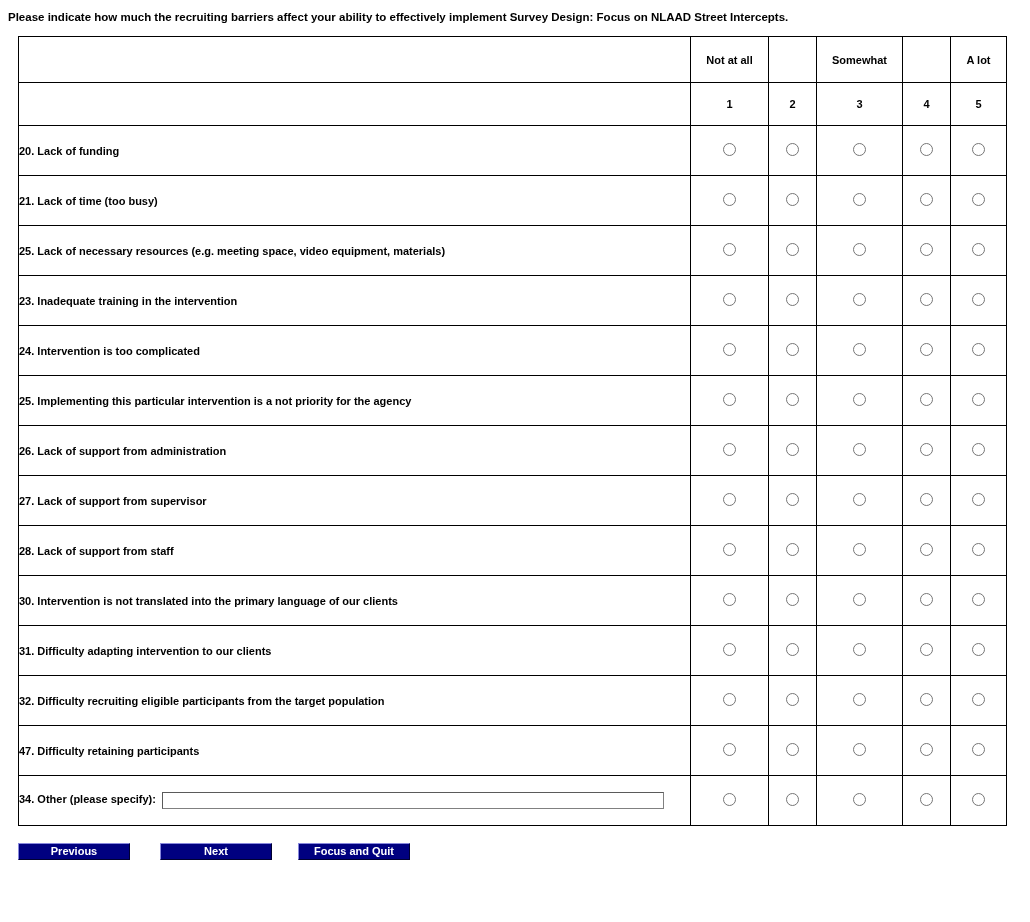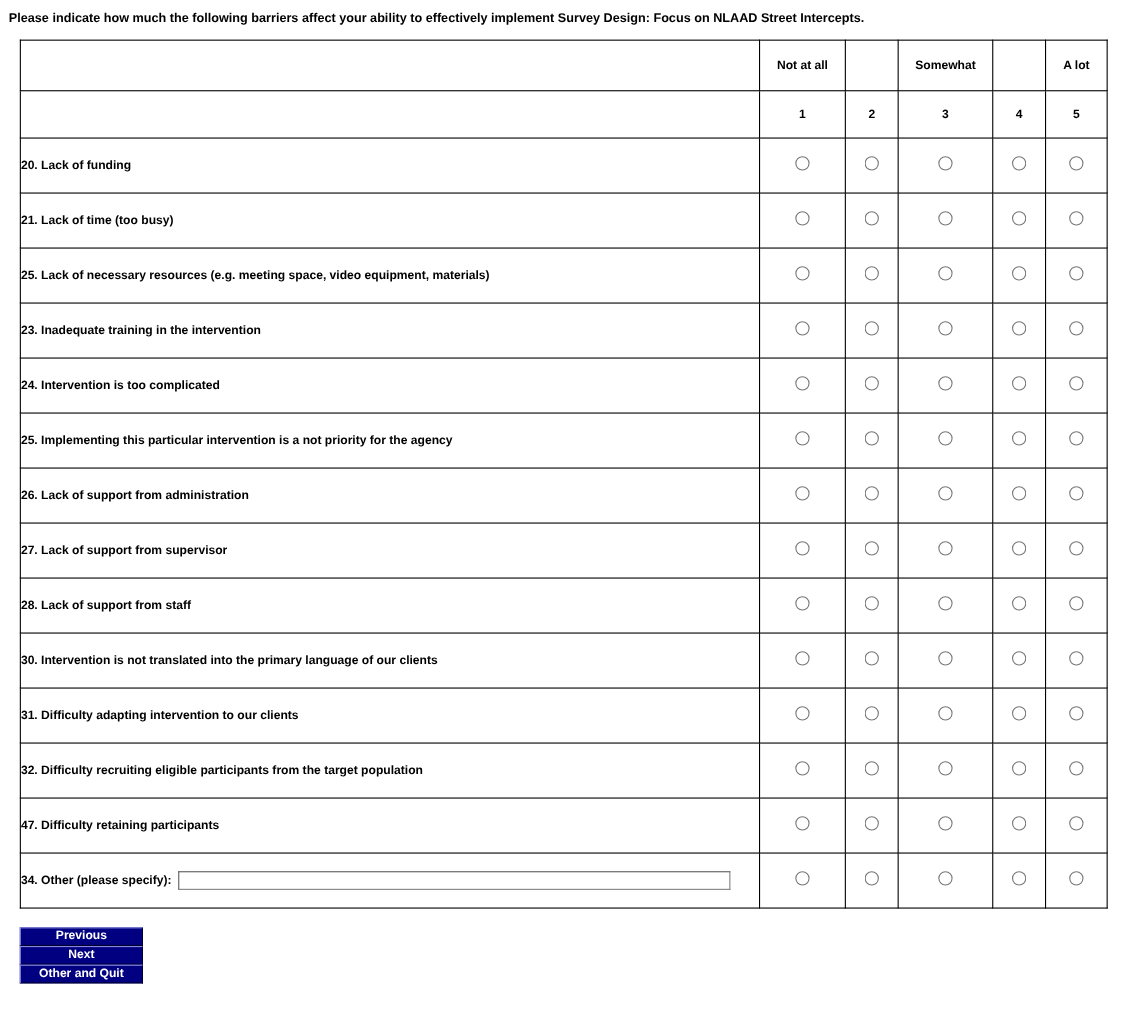--- a/index.html
+++ b/index.html
@@ -63,21 +63,20 @@
     border-left-color: #5a5a5a;
     font-size: 11px;
     font-family: "Liberation Sans", sans-serif;
     vertical-align: middle;
     padding: 0 2px;
   }
   .button-bar {
     display: flex;
     margin: 17px 0 0 18px;
     align-items: flex-start;
-    flex-direction: column;
   }
   .nav-button {
     min-width: 112px;
     height: 17px;
     background: #000080;
     color: #ffffff;
     font-size: 11px;
     font-weight: bold;
     font-family: "Liberation Sans", sans-serif;
     text-align: center;
@@ -88,21 +87,21 @@
     border-bottom: 1px solid #000030;
     cursor: pointer;
     padding: 0 8px;
   }
   .btn-gap-1 { margin-right: 30px; }
   .btn-gap-2 { margin-right: 26px; }
 </style>
 </head>
 <body>
 
-<div class="instruction">Please indicate how much the following barriers affect your ability to effectively implement Survey Design: Focus on NLAAD Street Intercepts.</div>
+<div class="instruction">Please indicate how much the recruiting barriers affect your ability to effectively implement Survey Design: Focus on NLAAD Street Intercepts.</div>
 
 <table class="survey">
   <colgroup>
     <col style="width:672px">
     <col style="width:78px">
     <col style="width:48px">
     <col style="width:86px">
     <col style="width:48px">
     <col style="width:56px">
   </colgroup>
@@ -236,14 +235,14 @@
         <td class="r-cell"><input type="radio" name="question-14" style=""></td>
         <td class="r-cell"><input type="radio" name="question-14" style=""></td>
         <td class="r-cell"><input type="radio" name="question-14" style=""></td>
       </tr>
     </tbody>
 </table>
 
 <div class="button-bar">
   <button class="nav-button btn-gap-1">Previous</button>
   <button class="nav-button btn-gap-2">Next</button>
-  <button class="nav-button">Other and Quit</button>
+  <button class="nav-button">Focus and Quit</button>
 </div>
 
 </body></html>

